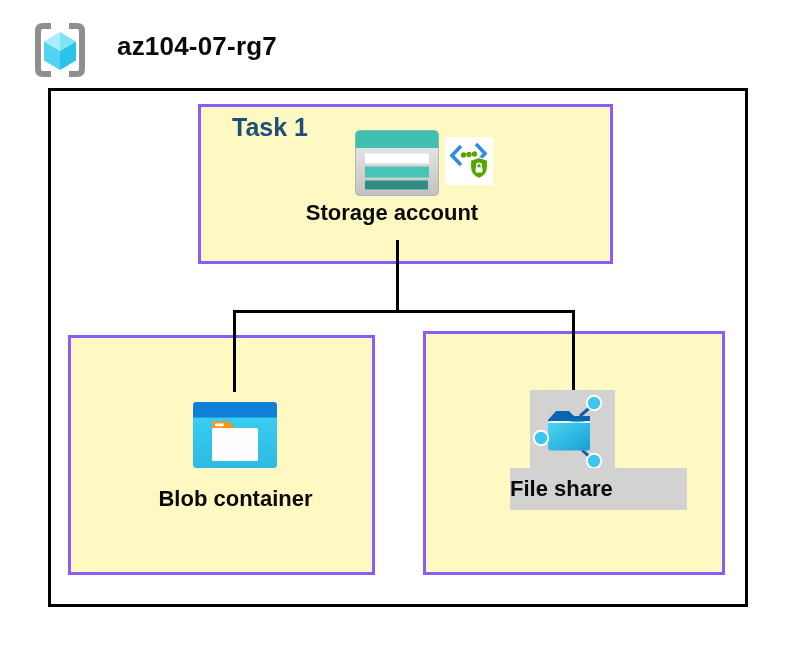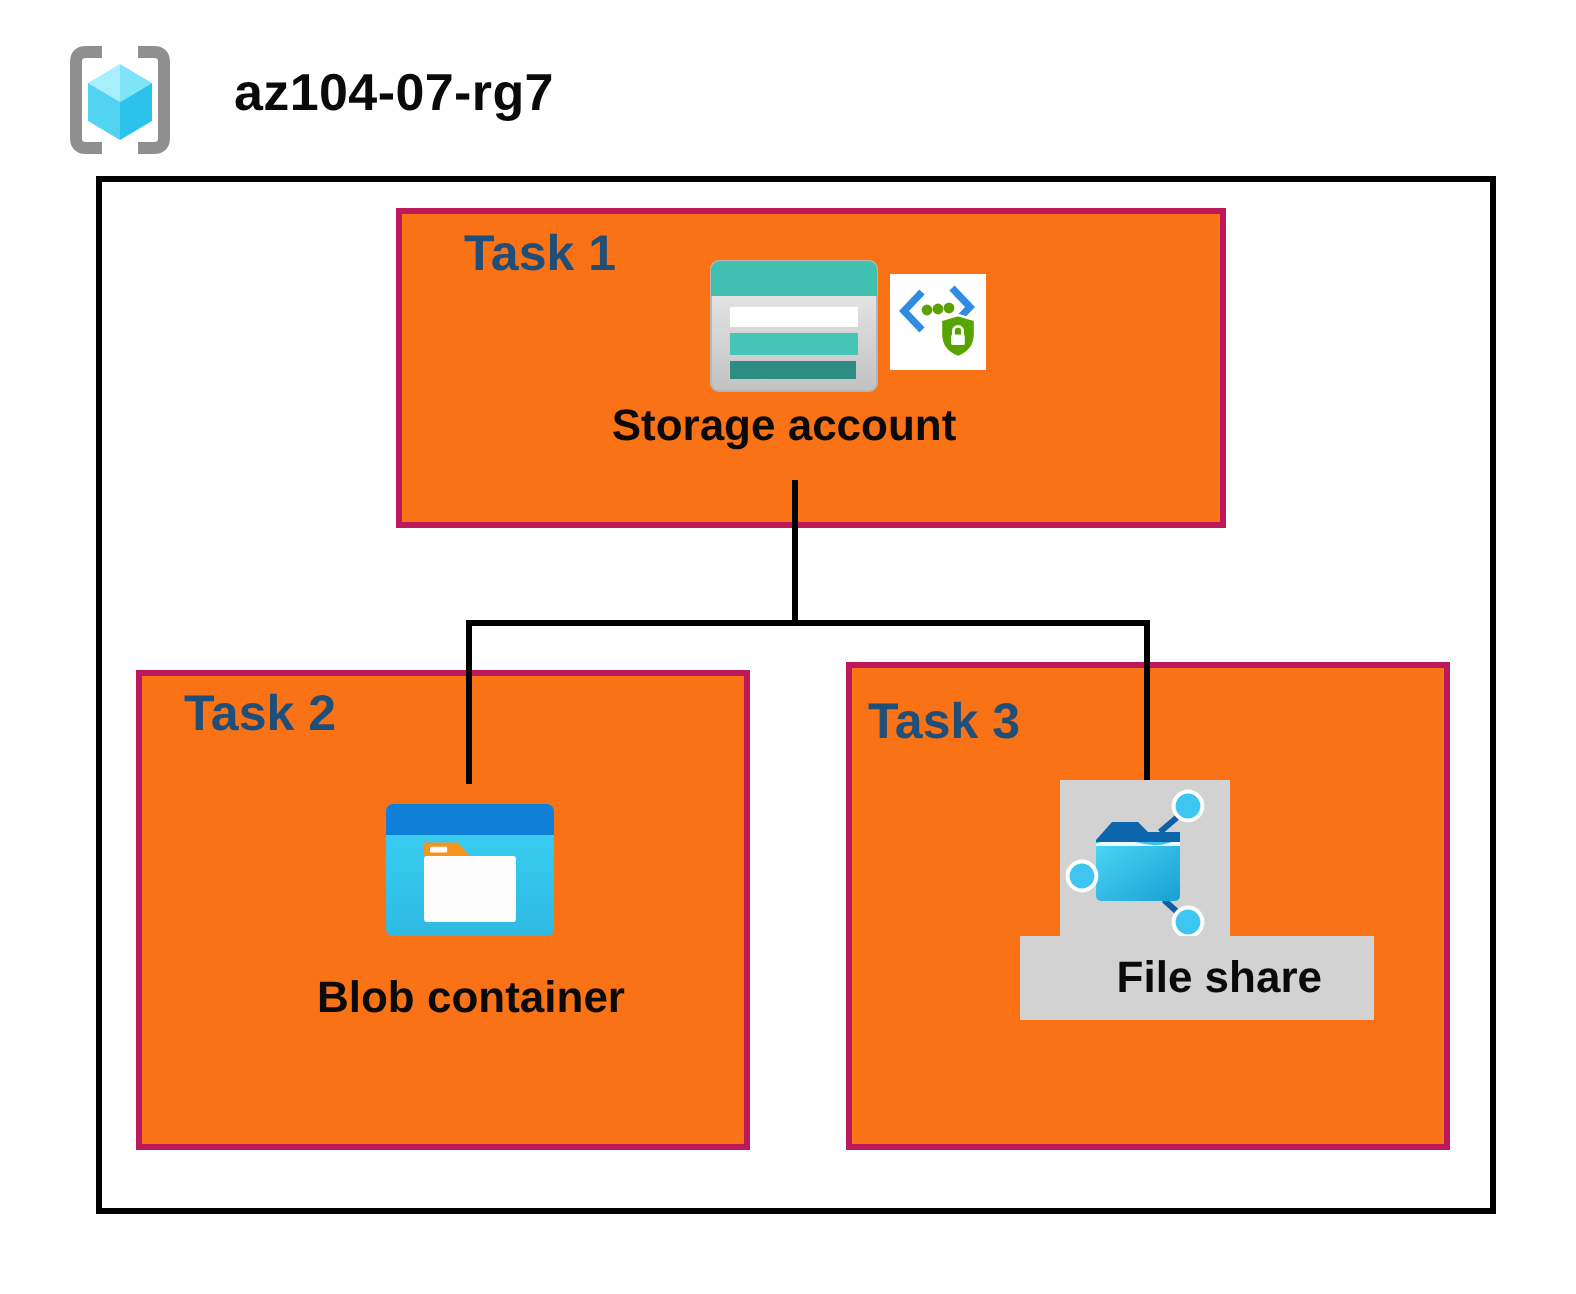--- a/index.html
+++ b/index.html
@@ -10,21 +10,21 @@
   .abs{position:absolute;}
   .rg-title{
     position:absolute;left:107px;top:31px;
     font-size:26px;font-weight:700;color:#0a0a0a;letter-spacing:0.2px;margin-left:10px;
   }
   .outer-box{
     position:absolute;left:48px;top:88px;width:694px;height:513px;
     border:3px solid #000;background:#ffffff;
   }
   .task-box{
-    position:absolute;background:#f97316;border:3px solid #be185d;
+    position:absolute;background:#fef9c3;border:3px solid #8b5cf6;
   }
   .task1{left:198px;top:104px;width:409px;height:154px;}
   .task2{left:68px;top:335px;width:301px;height:234px;}
   .task3{left:423px;top:331px;width:296px;height:238px;}
   .task-label{
     position:absolute;font-size:25px;font-weight:700;color:#1f4e79;white-space:nowrap;
   }
   .item-label{
     position:absolute;font-size:22px;font-weight:700;color:#0a0a0a;
     text-align:center;white-space:nowrap;
@@ -34,21 +34,21 @@
   .conn-b{left:233px;top:310px;width:342px;height:3px;}
   .conn-c{left:233px;top:310px;width:3px;height:82px;}
   .conn-d{left:572px;top:310px;width:3px;height:80px;}
   .fs-square{
     position:absolute;left:104px;top:56px;width:85px;height:78px;background:#d2d2d2;
   }
   .fs-band{
     position:absolute;left:84px;top:134px;width:177px;height:42px;background:#d2d2d2;
   }
   .fs-band .item-label{
-    position:static;display:block;line-height:42px;padding-right:26px;text-align:right;
+    position:static;display:block;line-height:42px;padding-right:26px;text-align:left;
   }
   svg{display:block;}
 </style>
 </head>
 <body>
 
 <div class="canvas">
 
   <svg class="abs" style="left:30px;top:20px" width="60" height="60" viewBox="0 0 60 60">
     <path d="M21 6 H13 Q8 6 8 11 V49 Q8 54 13 54 H21" fill="none" stroke="#8F8F8F" stroke-width="6"></path>
@@ -85,39 +85,37 @@
       <circle cx="24" cy="17.5" r="2.7" fill="#5DA000"></circle>
       <circle cx="29.5" cy="17" r="2.7" fill="#5DA000"></circle>
       <path d="M34 20.5 l8.5 2.6 v7 c0 6 -3.7 9.6 -8.5 11.4 c-4.8 -1.8 -8.5 -5.4 -8.5 -11.4 v-7 z" fill="#57A300" stroke="#FFFFFF" stroke-width="1.2"></path>
       <path d="M31.7 30.5 v-2 a2.3 2.3 0 0 1 4.6 0 v2" fill="none" stroke="#FFFFFF" stroke-width="1.4"></path>
       <rect x="30.6" y="30.3" width="6.8" height="5.2" rx="0.8" fill="#FFFFFF"></rect>
     </svg>
     <div class="item-label" style="left:0;top:93px;width:382px">Storage account</div>
   </div>
 
   <div class="task-box task2">
-    <div class="task-label" style="left:21px;top:5px">Task 2</div>
     <svg class="abs" style="left:122px;top:64px" width="84" height="66" viewBox="0 0 84 66">
       <defs>
         <linearGradient id="blobBody" x1="0" y1="0" x2="0" y2="1">
           <stop offset="0" stop-color="#3BD3F5"></stop>
             <stop offset="1" stop-color="#2FB9E2"></stop>
         </linearGradient>
       </defs>
       <rect x="0" y="0" width="84" height="66" rx="3.5" fill="url(#blobBody)"></rect>
       <path d="M0 15.5 V3.5 a3.5 3.5 0 0 1 3.5 -3.5 h77 a3.5 3.5 0 0 1 3.5 3.5 v12 z" fill="#0F7FD7"></path>
       <path d="M19 26 v-6.8 h16.5 l6.5 6.8 z" fill="#F7941E"></path>
       <rect x="22" y="21.4" width="8.6" height="2.8" rx="0.6" fill="#FFFFFF"></rect>
       <rect x="19" y="26" width="46" height="33" rx="1.5" fill="#FDFDFD"></rect>
     </svg>
     <div class="item-label" style="left:14px;top:148px;width:301px">Blob container</div>
   </div>
 
   <div class="task-box task3">
-    <div class="task-label" style="left:8px;top:13px">Task 3</div>
     <div class="fs-square">
       <svg style="margin:2px 0 0 2px" width="80" height="76" viewBox="0 0 80 76">
         <defs>
           <linearGradient id="fsBody" x1="0" y1="0" x2="1" y2="1">
             <stop offset="0" stop-color="#4ED7F6"></stop>
               <stop offset="1" stop-color="#189FD4"></stop>
           </linearGradient>
         </defs>
         <path d="M48 24 L62 12" stroke="#0D5FA8" stroke-width="3" fill="none"></path>
         <path d="M10 46 L22 46" stroke="#0D5FA8" stroke-width="3" fill="none"></path>

